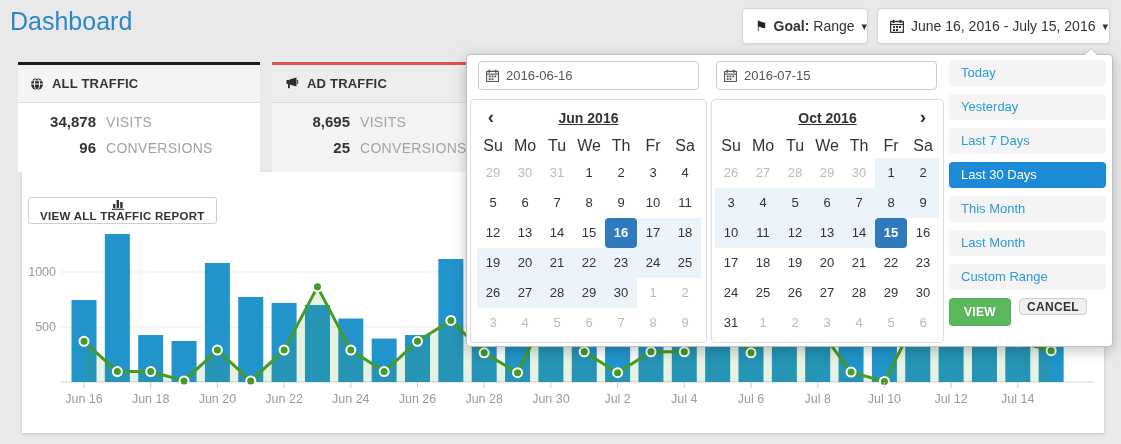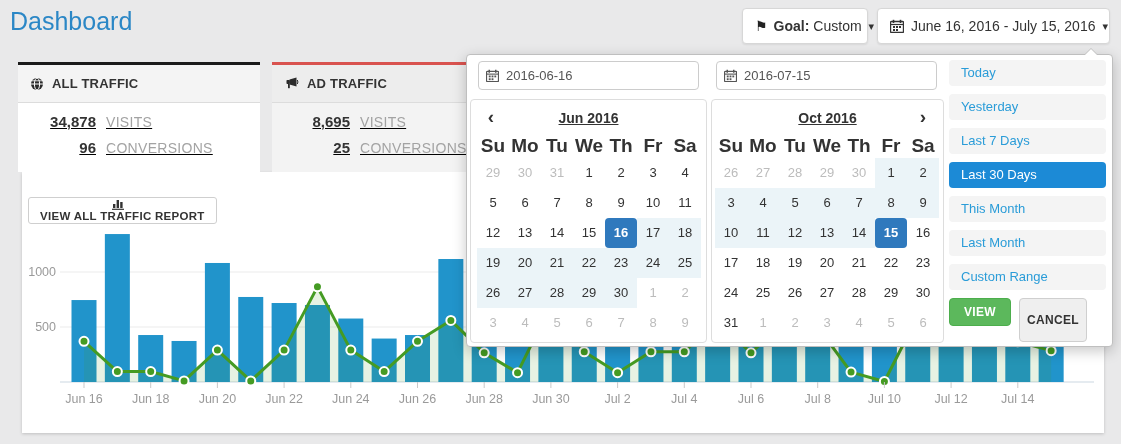--- a/index.html
+++ b/index.html
@@ -34,21 +34,21 @@
   .card { position:absolute; top:62px; height:110px; }
   .card-all { left:18px; width:242px; border-top:3px solid #1b1b1b; }
   .card-ad  { left:272px; width:243px; border-top:3px solid #d9534f; }
   .card-head {
     height:38px; display:flex; align-items:center; padding-left:12px;
     font-size:13px; font-weight:bold; color:#333; letter-spacing:.2px;
     border-bottom:1px solid #dcdcdc;
   }
   .card-all .card-head { background:#f4f4f4; }
   .card-ad  .card-head { background:#ededed; }
-  .card-body { height:69px; padding-top:10px;text-decoration:underline; }
+  .card-body { height:69px; padding-top:10px; }
   .card-all .card-body { background:#fff; box-shadow:0 0 0 1px #e6e6e6 inset; box-shadow:none; }
   .card-ad  .card-body { background:#f3f3f3; }
   .card-ic { margin-right:8px; flex:none; }
   .stat-row { display:flex; align-items:baseline; height:26px; }
   .stat-val { width:78px; text-align:right; font-size:15px; font-weight:bold; color:#333; }
   .stat-lab { margin-left:10px; font-size:14px; color:#a3a3a3; letter-spacing:.3px; }
   
   .panel {
     position:absolute; left:22px; top:172px; width:1082px; height:261px;
     background:#fff; box-shadow:0 1px 3px rgba(0,0,0,.18);
@@ -99,21 +99,21 @@
     position:absolute; top:0; width:24px; height:24px; line-height:22px;
     text-align:center; font-size:19px; font-weight:bold; color:#333; cursor:pointer;
   }
   .cal-prev { left:8px; }
   .cal-next { right:8px; }
   .cal-grid { position:absolute; left:6px; top:34px; width:224px;
     display:flex; flex-wrap:wrap; }
   .cal-box-right .cal-grid { left:3px; }
   .cal-wd {
     width:32px; height:24px; line-height:24px; text-align:center;
-    font-size:19px; font-weight:bold; color:#333;
+    font-size:16px; font-weight:normal; color:#333;
   }
   .cal-cell {
     width:32px; height:30px; line-height:30px; text-align:center;
     font-size:13px; color:#333; cursor:pointer;
   }
   .cal-cell.off { color:#bcbcbc; }
   .cal-cell.in-range { background:#ebf4f8; }
   .cal-cell.selected {
     background:#2f79bd; color:#fff; border-radius:4px; font-weight:bold;
   }
@@ -125,35 +125,35 @@
     font-size:13px; color:#2a9cd8; cursor:pointer; white-space:nowrap;
   }
   .range-item.selected { background:#1c8ad6; color:#fff; }
   .drp-buttons { position:absolute; left:482px; top:243px; display:flex; }
   .apply-btn {
     width:62px; height:28px; background:#5cb85c; border:1px solid #4cae4c;
     border-radius:4px; color:#fff; font-size:12px; font-weight:bold;
     letter-spacing:.3px; cursor:pointer; font-family:"Liberation Sans",sans-serif;
   }
   .cancel-btn {
-    width:68px; height:44px; margin-left:8px;
+    width:68px; height:17px; margin-left:8px;
     background:#efefef; border:1px solid #cfcfcf; border-radius:4px;
     color:#333; font-size:12px; font-weight:bold; letter-spacing:.3px;
     cursor:pointer; font-family:"Liberation Sans",sans-serif;
   }
 </style>
 </head>
 <body>
 
 <h1 class="page-title">Dashboard</h1>
 
 <div class="hdr-btn goal-btn">
   <span class="flag-glyph">⚑</span>
   <span class="goal-bold">Goal:</span>
-  <span class="goal-val">Custom</span>
+  <span class="goal-val">Range</span>
   <span class="caret">▾</span>
 </div>
 
 <div class="hdr-btn date-btn">
   <svg class="cal-ic" width="14" height="14" viewBox="0 0 14 14">
       <rect x="0.5" y="2.5" width="13" height="11" rx="1" fill="none" stroke="#333" stroke-width="1.4"></rect>
       <line x1="3.5" y1="0.8" x2="3.5" y2="4" stroke="#333" stroke-width="1.6"></line>
       <line x1="10.5" y1="0.8" x2="10.5" y2="4" stroke="#333" stroke-width="1.6"></line>
       <line x1="1" y1="5.5" x2="13" y2="5.5" stroke="#333" stroke-width="1.2"></line>
       <rect x="3" y="7" width="2" height="2" fill="#333"></rect>

